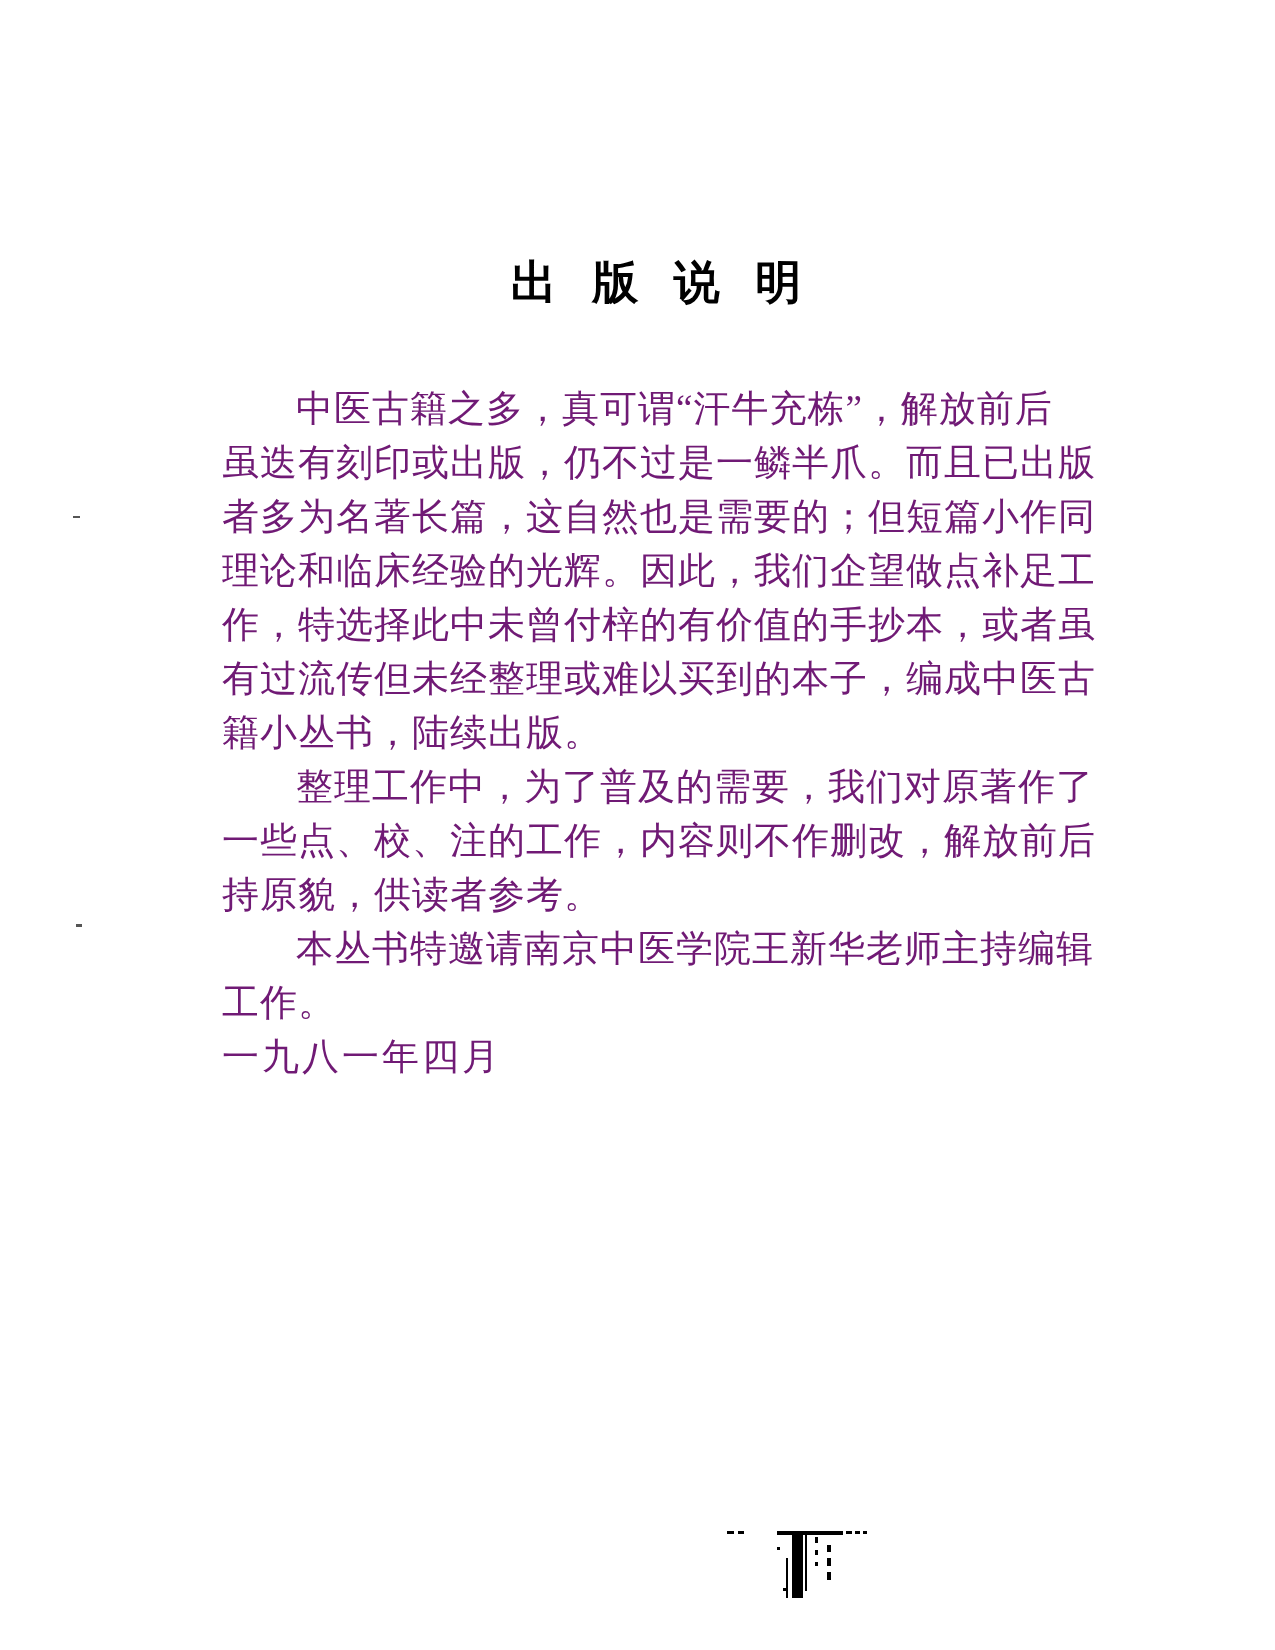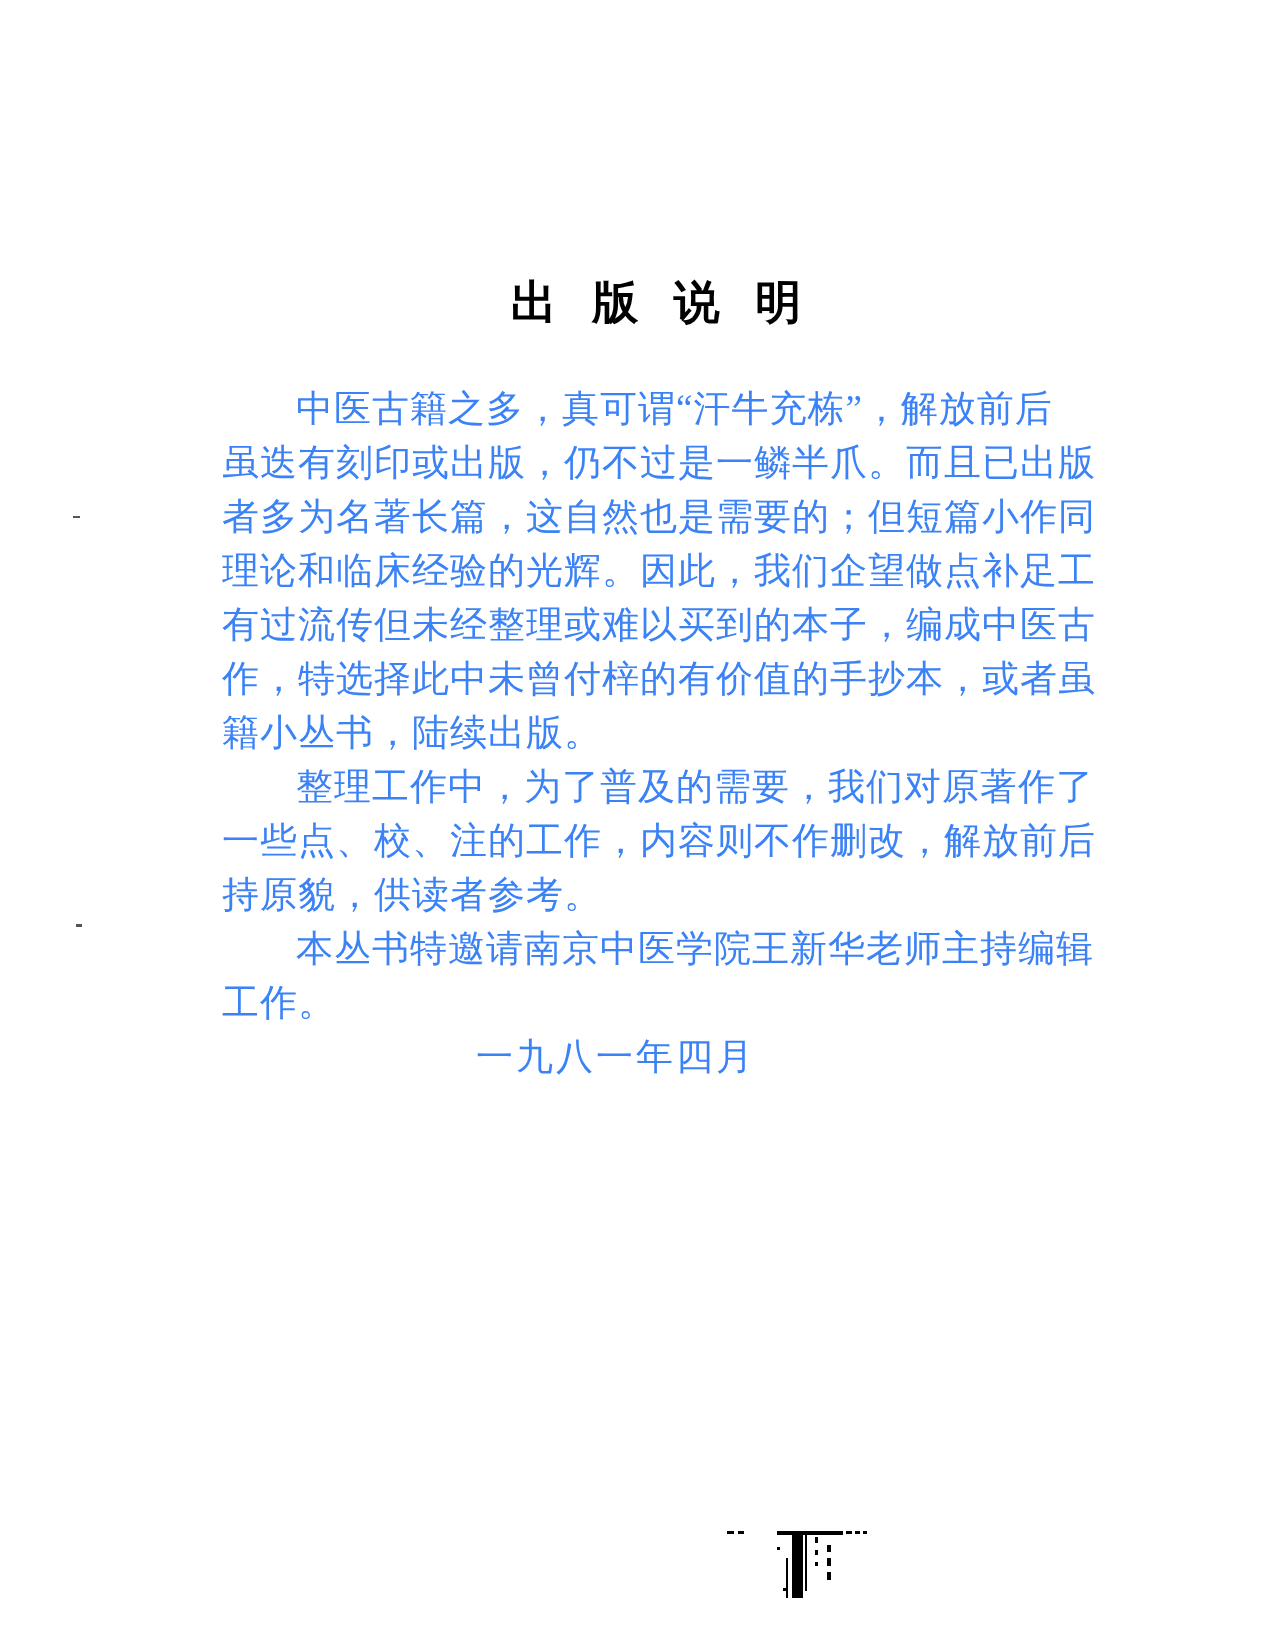--- a/index.html
+++ b/index.html
@@ -15,51 +15,51 @@
     color: #000000;
     overflow: hidden;
   }
   .page {
     position: absolute;
     inset: 0;
     background: #ffffff;
   }
   .title {
     position: absolute;
-    top: 272px;
+    top: 252px;
     left: 222px;
     width: 880px;
     text-align: center;
     font-size: 46px;
     font-weight: bold;
     letter-spacing: 12px;
     white-space: pre;
     color: #000000;
   }
   .body-block {
     position: absolute;
     top: 382px;
     left: 222px;
     width: 880px;
     font-size: 37px;
     letter-spacing: 1px;
-    color: #3b82f6;
+    color: #701a75;
   }
   .text-line {
     height: 54px;
     line-height: 54px;
     white-space: nowrap;
   }
   .text-line.indent {
     padding-left: 74px;
   }
   .date-line {
     height: 54px;
     line-height: 54px;
-    text-align: center;
+    text-align: left;
     padding-right: 92px;
     letter-spacing: 3px;
   }
   
   .speck {
     position: absolute;
     background: #555555;
   }
   .speck-1 { left: 73px;  top: 516px; width: 7px; height: 2px; }
   .speck-2 { left: 76px;  top: 924px; width: 6px; height: 3px; }
@@ -98,22 +98,22 @@
 
 <div class="page">
 
   <div class="title">出 版 说 明</div>
 
   <div class="body-block">
     <div class="text-line indent">中医古籍之多，真可谓“汗牛充栋”，解放前后</div>
     <div class="text-line">虽迭有刻印或出版，仍不过是一鳞半爪。而且已出版</div>
     <div class="text-line">者多为名著长篇，这自然也是需要的；但短篇小作同</div>
     <div class="text-line">理论和临床经验的光辉。因此，我们企望做点补足工</div>
+    <div class="text-line">作，特选择此中未曾付梓的有价值的手抄本，或者虽</div>
     <div class="text-line">有过流传但未经整理或难以买到的本子，编成中医古</div>
-    <div class="text-line">作，特选择此中未曾付梓的有价值的手抄本，或者虽</div>
     <div class="text-line">籍小丛书，陆续出版。</div>
     <div class="text-line indent">整理工作中，为了普及的需要，我们对原著作了</div>
     <div class="text-line">一些点、校、注的工作，内容则不作删改，解放前后</div>
     <div class="text-line">持原貌，供读者参考。</div>
     <div class="text-line indent">本丛书特邀请南京中医学院王新华老师主持编辑</div>
     <div class="text-line">工作。</div>
     <div class="text-line date-line">一九八一年四月</div>
   </div>
 
   <div class="speck speck-1"></div>

